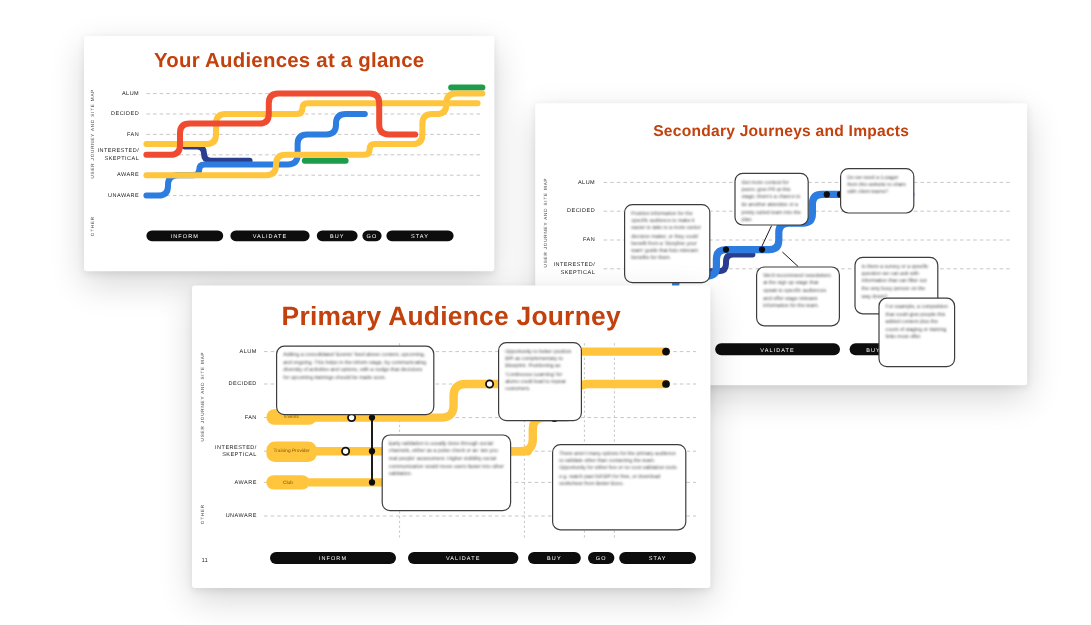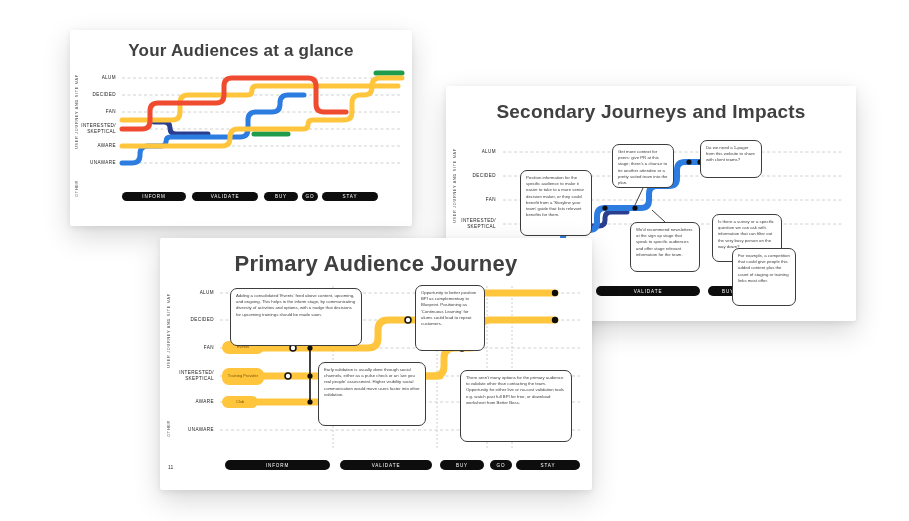--- a/index.html
+++ b/index.html
@@ -1,22 +1,22 @@
 <!DOCTYPE html>
 <html><head>
 <meta charset="utf-8">
 <style>
   html,body{margin:0;padding:0;background:#ffffff;}
   #stage{position:relative;width:909px;height:521px;background:#ffffff;overflow:hidden;
          font-family:"Liberation Sans","DejaVu Sans",sans-serif;}
   .card{position:absolute;background:#fff;border-radius:2px;
         box-shadow:0 10px 28px rgba(0,0,0,.16),0 2px 6px rgba(0,0,0,.08);}
-  .title{text-align:center;font-weight:600;color:#404040;letter-spacing:.2px;}
+  .title{text-align:center;font-weight:600;color:#c2410c;letter-spacing:.2px;}
   .c1 .title{font-size:17px;margin-top:11px;}
-  .c2 .title{font-size:19px;margin-top:15px;}
+  .c2 .title{font-size:13px;margin-top:15px;}
   .c3 .title{font-size:22px;margin-top:13px;}
   .ylab{position:absolute;left:0;font-size:4.6px;letter-spacing:.4px;color:#1a1a1a;
         text-align:right;line-height:1.25;}
   .c1 .ylab{width:46px;} .c2 .ylab{width:50px;} .c3 .ylab{width:54px;}
   .pill{position:absolute;height:10px;background:#0d0d0d;border-radius:6px;color:#fff;
         font-size:4.6px;letter-spacing:.9px;display:flex;align-items:center;justify-content:center;
         white-space:nowrap;}
   .c1 .pill{height:9px;}
   .note{position:absolute;background:#fff;border:1px solid #3d3d3d;border-radius:7px;
         padding:4px 5px;box-sizing:border-box;z-index:5;overflow:hidden;}

